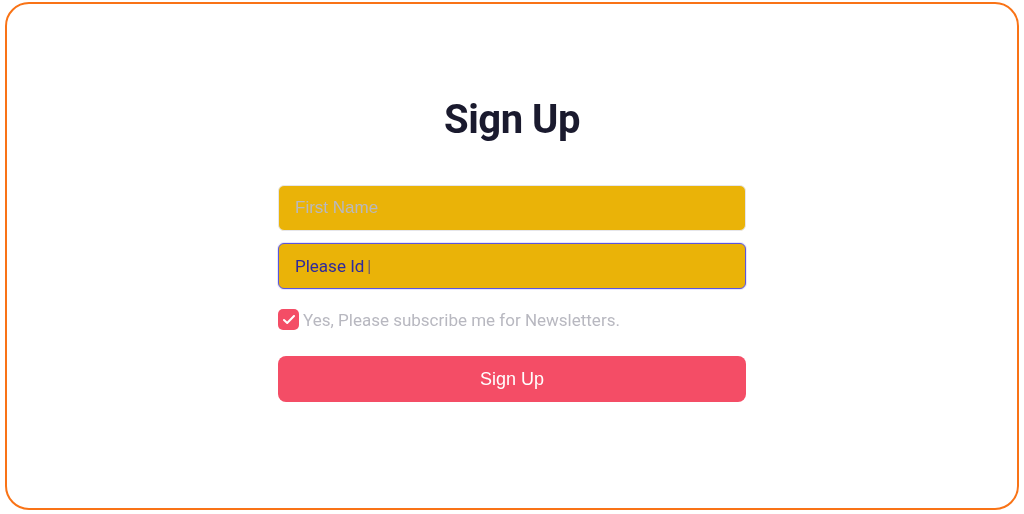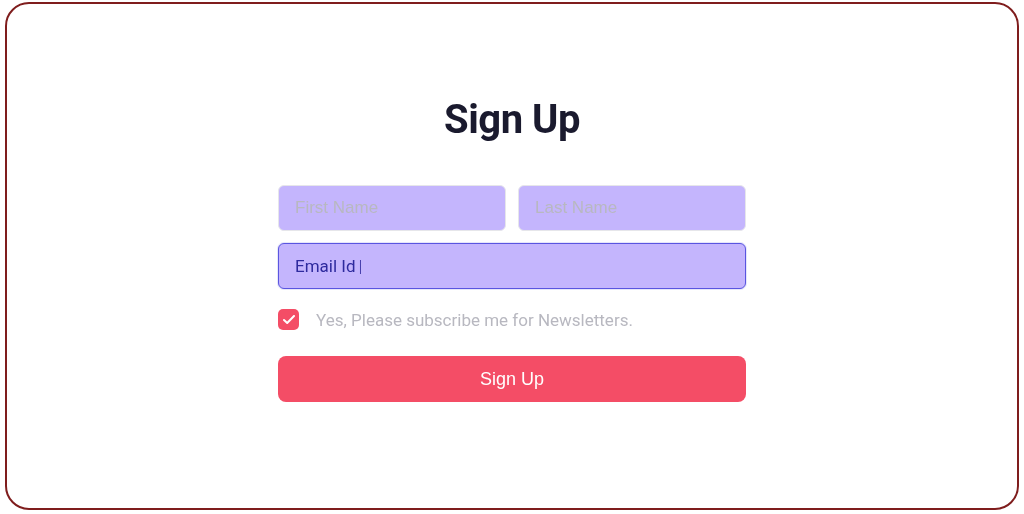--- a/index.html
+++ b/index.html
@@ -13,21 +13,21 @@
       background: #ffffff;
       display: flex;
       justify-content: center;
       align-items: flex-start;
       min-height: 100vh;
     }
 
     .window {
       width: 1014px;
       height: 508px;
-      border: 2px solid #7f1d1d;
+      border: 2px solid #f97316;
       border-radius: 24px;
       margin-top: 2px;
       overflow: hidden;
       background: #ffffff;
       position: relative;
     }
 
     .content {
       display: flex;
       flex-direction: column;
@@ -60,21 +60,21 @@
     }
 
     .field {
       width: 100%;
       height: 46px;
       border: 1px solid #e6e6ea;
       border-radius: 6px;
       padding: 0 16px;
       font-size: 17px;
       color: #1a1a2e;
-      background: #c4b5fd;
+      background: #eab308;
       outline: none;
     }
 
     .field::placeholder {
       color: #b8b8c0;
     }
 
     .field.active {
       border: 1px solid #5a55e0;
       box-shadow: 0 0 0 1px rgba(90, 85, 224, 0.15);
@@ -96,21 +96,21 @@
     .caret {
       display: inline-block;
       margin-left: 3px;
       color: #2e2a9e;
       font-weight: 300;
     }
 
     .checkbox-row {
       display: flex;
       align-items: center;
-      gap: 17px;
+      gap: 4px;
       margin-top: 8px;
       margin-bottom: 14px;
     }
 
     .checkbox {
       width: 21px;
       height: 21px;
       border-radius: 5px;
       background: #f44d66;
       display: flex;
@@ -147,26 +147,25 @@
 
 <div class="window">
   <div class="content">
 
     <h1 class="page-title">Sign Up</h1>
 
     <form class="form">
 
       <div class="row-two">
         <input type="text" class="field" placeholder="First Name" style="">
-        <input type="text" class="field" placeholder="Last Name" style="">
       </div>
 
       <div class="field active">
         <div class="active-content">
-          <span>Email Id</span>
+          <span>Please Id</span>
           <span class="caret">|</span>
         </div>
       </div>
 
 
 
       <div class="checkbox-row">
         <div class="checkbox">
           <svg viewBox="0 0 12 10" fill="none">
             <path d="M1 5 L4.2 8 L11 1" stroke="#ffffff" stroke-width="2" stroke-linecap="round" stroke-linejoin="round"></path>

